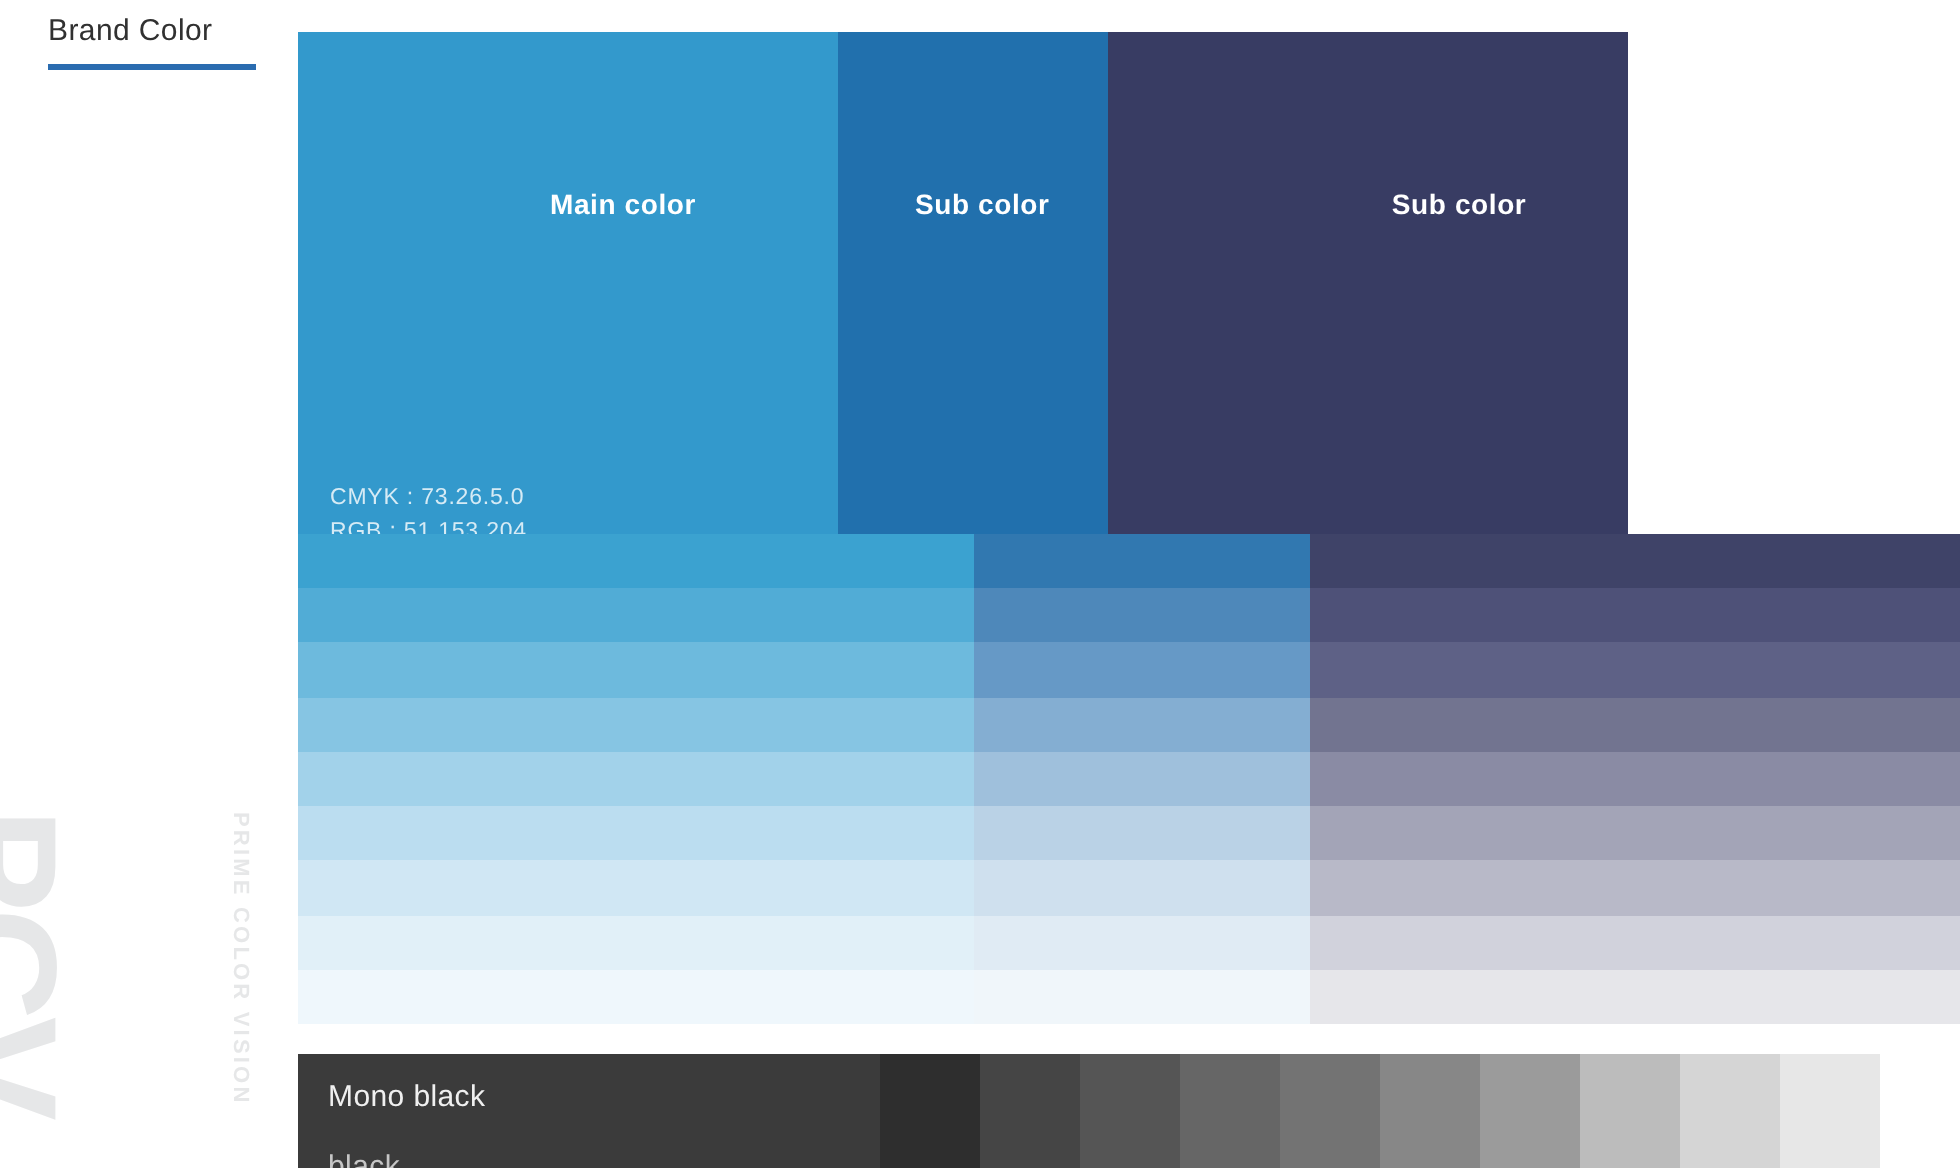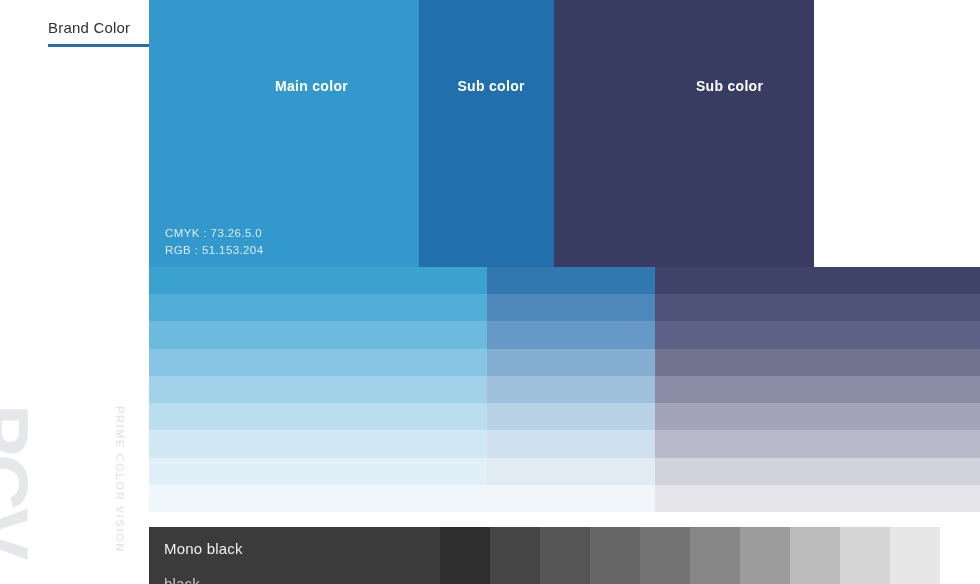--- a/index.html
+++ b/index.html
@@ -19,23 +19,22 @@
   #left-rail {
     position: absolute;
     left: 0; top: 0;
     width: 149px;
     height: 584px;
     background: #ffffff;
   }
   #page-title-wrap {
     position: absolute;
     left: 24px;
-    top: 18px;
+    top: 6px;
     width: 104px;
-    margin-left: 24px;
   }
   #page-title {
     font-size: 15px;
     color: #313131;
     letter-spacing: .2px;
     line-height: 20px;
     white-space: nowrap;
   }
   #title-underline {
     margin-top: 6px;
@@ -75,21 +74,21 @@
     font-weight: bold;
     letter-spacing: 1.6px;
     color: #e6e7e8;
     white-space: nowrap;
   }
 
   
   #columns {
     position: absolute;
     left: 149px;
-    top: 0;
+    top: 16px;
     width: 665px;
     height: 267px;
     display: flex;
     text-decoration: underline;
   }
   .color-col {
     position: relative;
     height: 267px;
   }
   .col-main  { width: 338px; }

